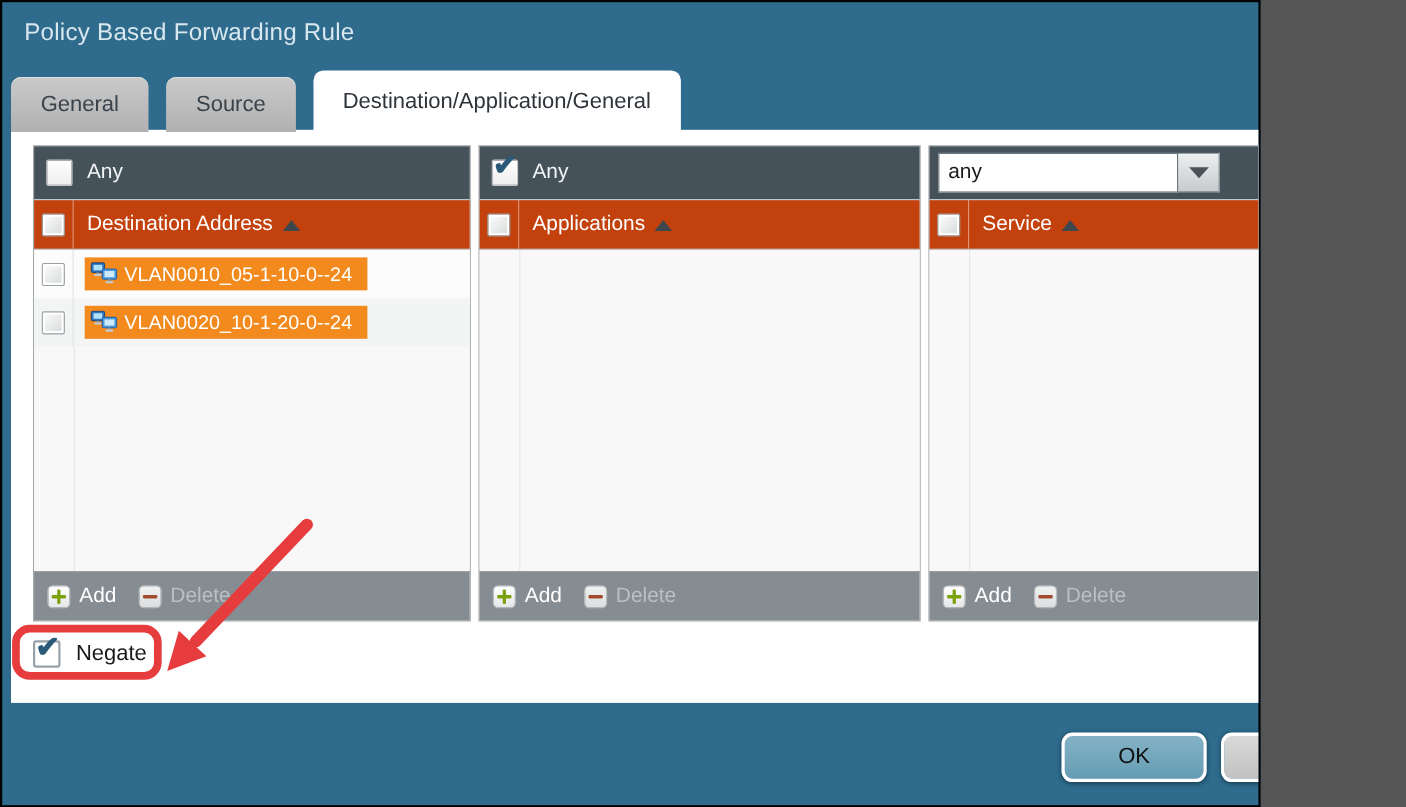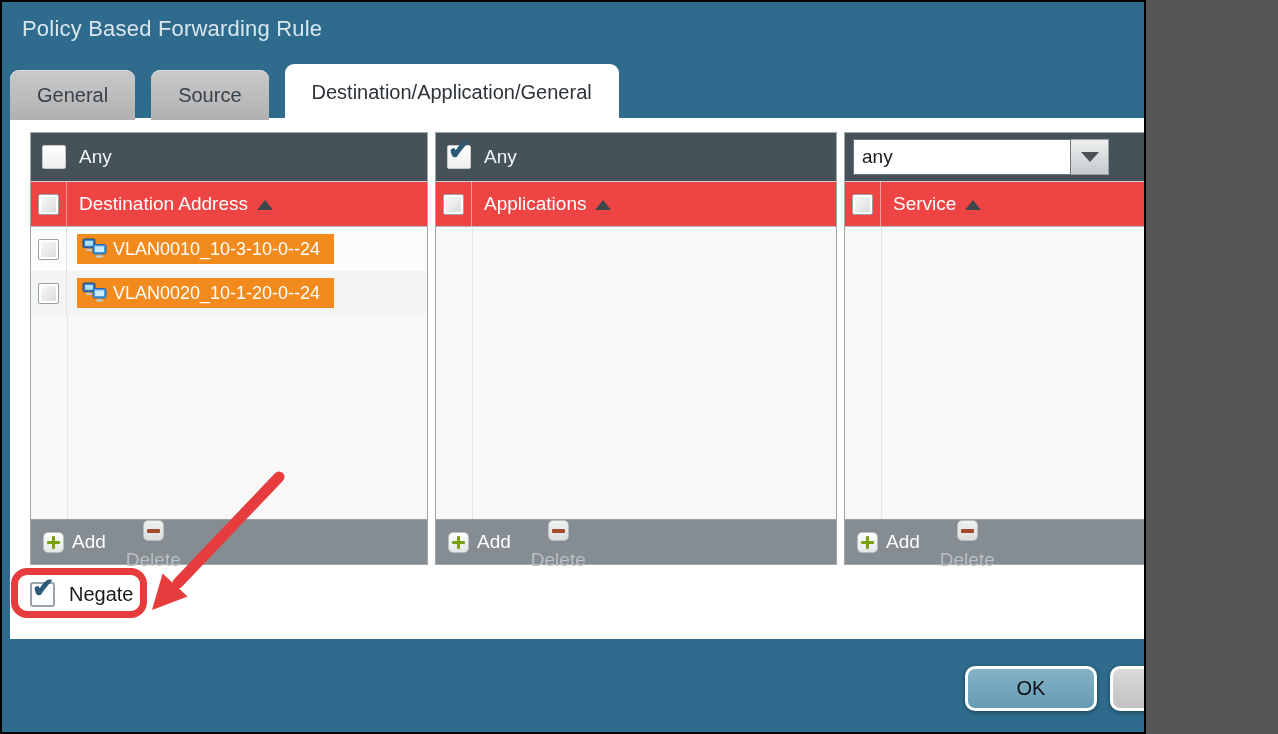--- a/index.html
+++ b/index.html
@@ -55,21 +55,21 @@
   .col2 { left:425px; width:402px; }
   .col3 { left:834px; width:402px; }
 
   .anybar {
     height:49px; background:#46525a; display:flex; align-items:center;
     padding-left:11px; border-bottom:1px solid #cfd3d5; flex:0 0 auto;
   }
   .anybar .anylabel { color:#f2f5f6; font-size:19px; margin-left:13px; }
 
   .colhead {
-    height:45px; background:#ef4444; display:flex; align-items:center;
+    height:45px; background:#c2410c; display:flex; align-items:center;
     border-bottom:1px solid #b2b7ba; flex:0 0 auto;
   }
   .cbcell {
     width:36px; align-self:stretch; display:flex; align-items:center;
     justify-content:center; border-right:1px solid rgba(255,255,255,.45);
     flex:0 0 auto;
   }
   .list .cbcell { border-right:1px solid #dfe1e2; }
   .colhead .headlabel { color:#fff; font-size:19px; margin-left:12px; }
   .tri-up {
@@ -91,21 +91,21 @@
     background:#f28a1e; padding:0 14px 0 5px; cursor:pointer;
   }
   .chip .chip-label { color:#fff; font-size:18px; margin-left:6px; white-space:nowrap; }
 
   .footbar {
     height:45px; background:#868d92; display:flex; 
     gap:20px; padding-left:12px; border-top:1px solid #9aa0a4; flex:0 0 auto;
   }
   .tool { display:inline-flex; align-items:center; gap:8px; font-size:19px;
           color:#fff; cursor:pointer; }
-  .tool.disabled { color:#b9bfc3; cursor:default;flex-direction:column; }
+  .tool.disabled { color:#b9bfc3; cursor:default; }
   .icon-box {
     width:21px; height:21px; border-radius:5px; border:1px solid #b9bec1;
     background:linear-gradient(#ffffff,#e4e6e7); position:relative; flex:0 0 auto;
   }
   .tool.disabled .icon-box { background:linear-gradient(#f0f1f1,#dcdedf); }
   .icon-plus::before {
     content:""; position:absolute; left:3px; top:8px; width:13px; height:3.5px;
     background:#7ba10e; border-radius:1px;
   }
   .icon-plus::after {
@@ -214,21 +214,21 @@
             <svg width="25" height="22" viewBox="0 0 25 22">
               <rect x="1" y="1" width="12" height="8.6" rx="1.4" fill="#2f74c0" stroke="#1c4a80"></rect>
               <rect x="3" y="2.8" width="8" height="5" fill="#aee0f7"></rect>
               <rect x="5.6" y="9.6" width="2.8" height="1.8" fill="#8d9aa5"></rect>
               <rect x="3.6" y="11.2" width="6.8" height="1.8" rx="0.9" fill="#c2cdd6"></rect>
               <rect x="11" y="6.5" width="13" height="9.4" rx="1.4" fill="#4a9be0" stroke="#2a62a8"></rect>
               <rect x="13" y="8.4" width="9" height="5.6" fill="#cdeafb"></rect>
               <rect x="16" y="15.9" width="3" height="1.8" fill="#8d9aa5"></rect>
               <rect x="13.8" y="17.6" width="7.4" height="1.9" rx="0.95" fill="#c2cdd6"></rect>
             </svg>
-            <span class="chip-label">VLAN0010_10-3-10-0--24</span>
+            <span class="chip-label">VLAN0010_05-1-10-0--24</span>
           </span>
         </div>
         <div class="row even">
           <span class="cbcell">
               <span class="cb cb-grid"></span>
             </span>
           <span class="chip">
             <svg width="25" height="22" viewBox="0 0 25 22">
               <rect x="1" y="1" width="12" height="8.6" rx="1.4" fill="#2f74c0" stroke="#1c4a80"></rect>
               <rect x="3" y="2.8" width="8" height="5" fill="#aee0f7"></rect>

